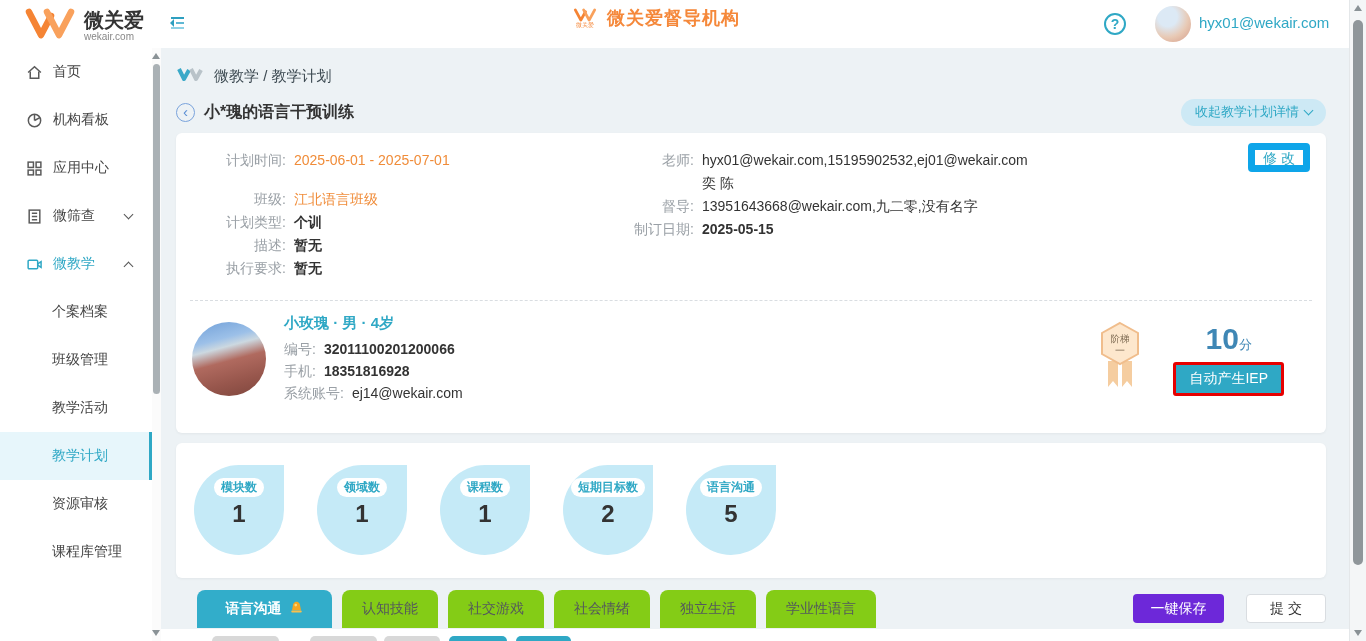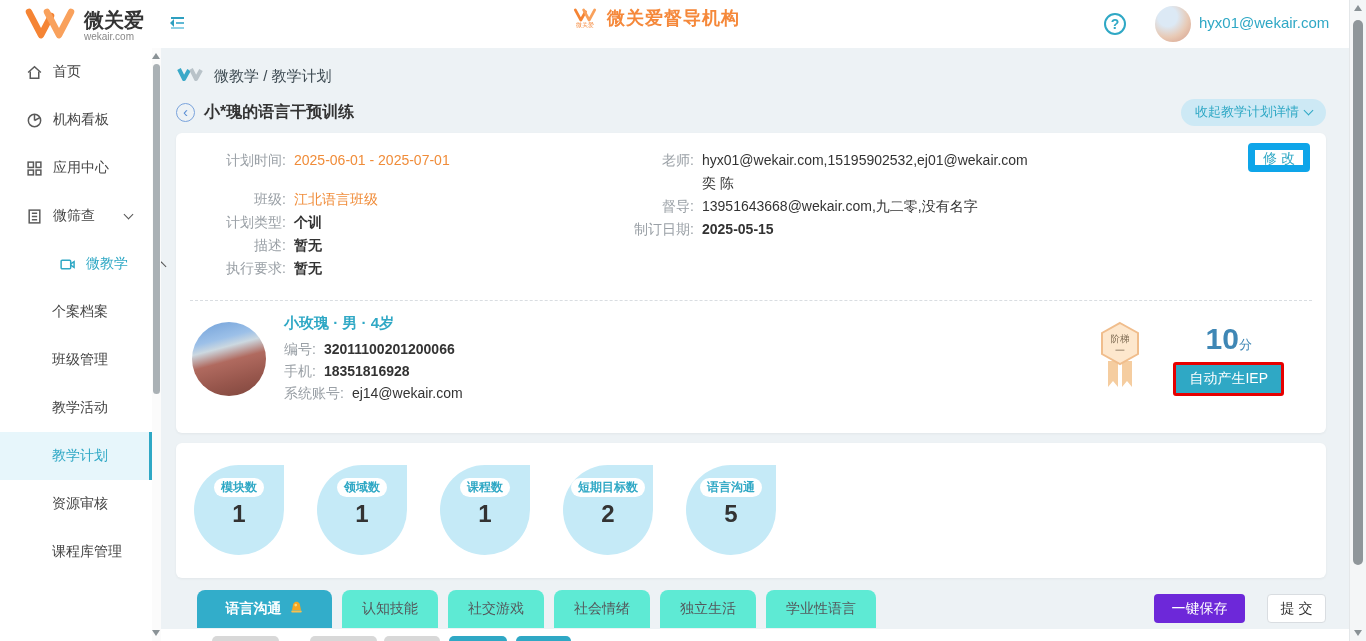--- a/index.html
+++ b/index.html
@@ -23,21 +23,21 @@
   .user-email { position:absolute; left:1199px; top:14px; font-size:15px; color:#2fa8c5; cursor:pointer; }
 
   
   .sidebar { position:absolute; left:0; top:48px; width:161px; bottom:0; background:#fff; z-index:4; }
   .plat { width:152px; height:49px; background:#29b1ca; color:#fff; text-align:center; padding-top:7px; }
   .plat-title { font-size:15px; font-weight:700; line-height:19px; }
   .plat-ver { font-size:11px; line-height:14px; }
   .nav-item { position:relative; width:152px; height:48px; display:flex; align-items:center; padding-left:26px; font-size:14px; color:#444; cursor:pointer; }
   .nav-ico { width:17px; height:17px; margin-right:10px; display:inline-flex; }
   .nav-item .chev { position:absolute; right:20px; }
-  .nav-item.teal { color:#2fa8c5;margin-left:33px; }
+  .nav-item.teal { color:#2fa8c5; }
   .nav-sub { position:relative; width:152px; height:48px; display:flex; align-items:center; padding-left:52px; font-size:14px; color:#444; cursor:pointer; }
   .nav-sub.active { background:#e7f6fb; color:#2fa8c5; }
   .nav-sub.active::after { content:""; position:absolute; right:0; top:0; bottom:0; width:3px; background:#2fa8c5; }
   .chev { display:inline-block; width:7px; height:7px; border-right:1.7px solid #555; border-bottom:1.7px solid #555; }
   .chev.down { transform:rotate(45deg); margin-top:-4px; }
   .chev.up { transform:rotate(-135deg); margin-top:4px; }
   .chev.teal { border-color:#2fa8c5; }
 
   
   .sbar { position:absolute; left:152px; top:0; width:9px; bottom:0; background:#fbfbfb; }
@@ -85,26 +85,26 @@
   .score-num { font-size:30px; font-weight:700; }
   .score-unit { font-size:13px; }
   .iep-btn { margin-top:6px; background:#2fa8c5; color:#fff; font-size:14px; border:3px solid #e60000; border-radius:3px; padding:5px 13px; cursor:pointer; font-family:inherit; }
 
   .stats-card { margin-top:10px; height:135px; display:flex; gap:33px; padding:22px 0 0 18px; }
   .drop { width:90px; height:90px; background:#c5eaf7; border-radius:50% 0 50% 50%; display:flex; flex-direction:column; align-items:center; flex-shrink:0; }
   .drop-label { margin-top:13px; background:#fff; color:#2fa8c5; font-size:12px; font-weight:700; padding:1px 7px; border-radius:10px; white-space:nowrap; }
   .drop-num { font-size:24px; font-weight:700; color:#333; margin-top:3px; }
 
   .tabs-row { margin-top:12px; display:flex; align-items:flex-end;padding-left:21px; }
-  .tab { height:38px; border-radius:8px 8px 0 0; background:#5eead4; color:#54595c; font-size:14px; display:flex; align-items:center; justify-content:center; margin-right:10px; width:96px; cursor:pointer; }
+  .tab { height:38px; border-radius:8px 8px 0 0; background:#84cc16; color:#54595c; font-size:14px; display:flex; align-items:center; justify-content:center; margin-right:10px; width:96px; cursor:pointer; }
   .tab.active { background:#32adca; color:#fff; font-weight:700; width:135px; gap:7px; }
   .tab.wide { width:110px; }
   .row-actions { margin-left:auto; display:flex; align-items:center; margin-bottom:5px; }
   .save-btn { width:91px; height:29px; background:#6d28d9; color:#fff; border:none; border-radius:4px; font-size:14px; cursor:pointer; font-family:inherit; }
-  .submit-btn { margin-left:22px; width:59px; height:29px; background:#fff; color:#333; border:1px solid #d9dde1; border-radius:4px; font-size:14px; cursor:pointer; font-family:inherit; }
+  .submit-btn { margin-left:22px; width:80px; height:29px; background:#fff; color:#333; border:1px solid #d9dde1; border-radius:4px; font-size:14px; cursor:pointer; font-family:inherit; }
   .bottom-band { position:absolute; left:0; right:0; bottom:0; height:12px; background:#fff; }
   .cut-pill { position:absolute; bottom:0; height:5px; border-radius:6px 6px 0 0; background:#d8d8d8; }
   .cut-pill.teal { background:#2fa8c5; }
 
   
   .pagebar { position:absolute; right:0; top:0; width:17px; height:641px; background:#f4f6f7; border-left:1px solid #e4e7e9; z-index:6; }
   .pagebar .thumb { position:absolute; left:3px; top:20px; width:10px; height:545px; background:#8f969a; border-radius:5px; }
   .pagebar .tri-up { left:4px; top:5px; }
   .pagebar .tri-dn { left:4px; bottom:5px; }
 </style>

